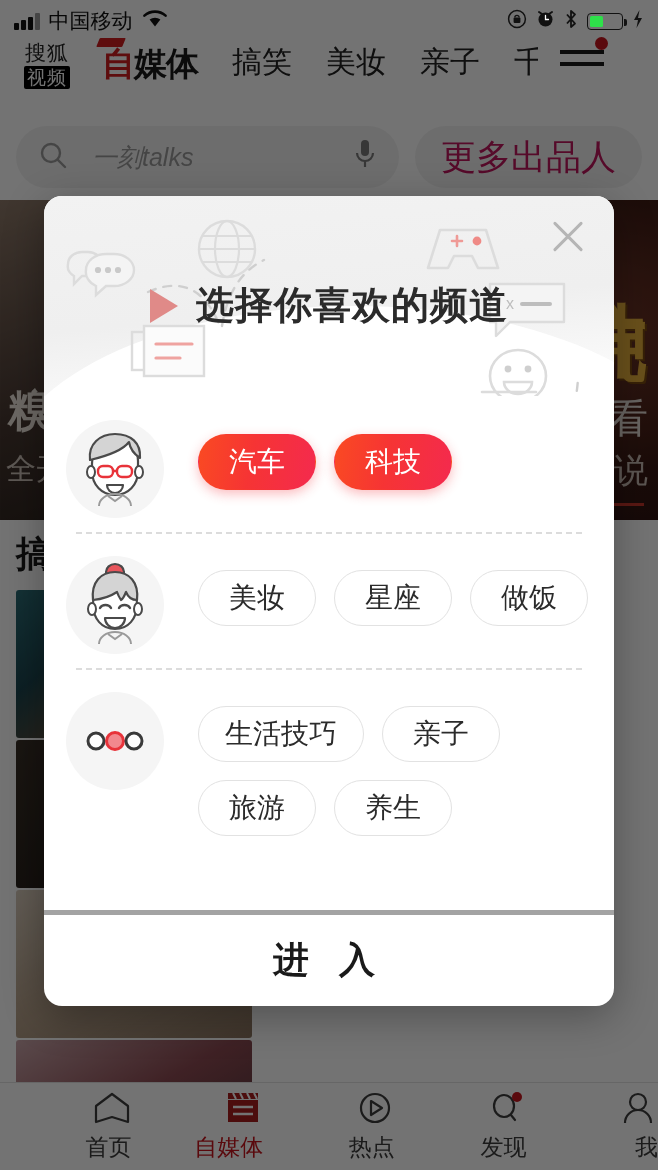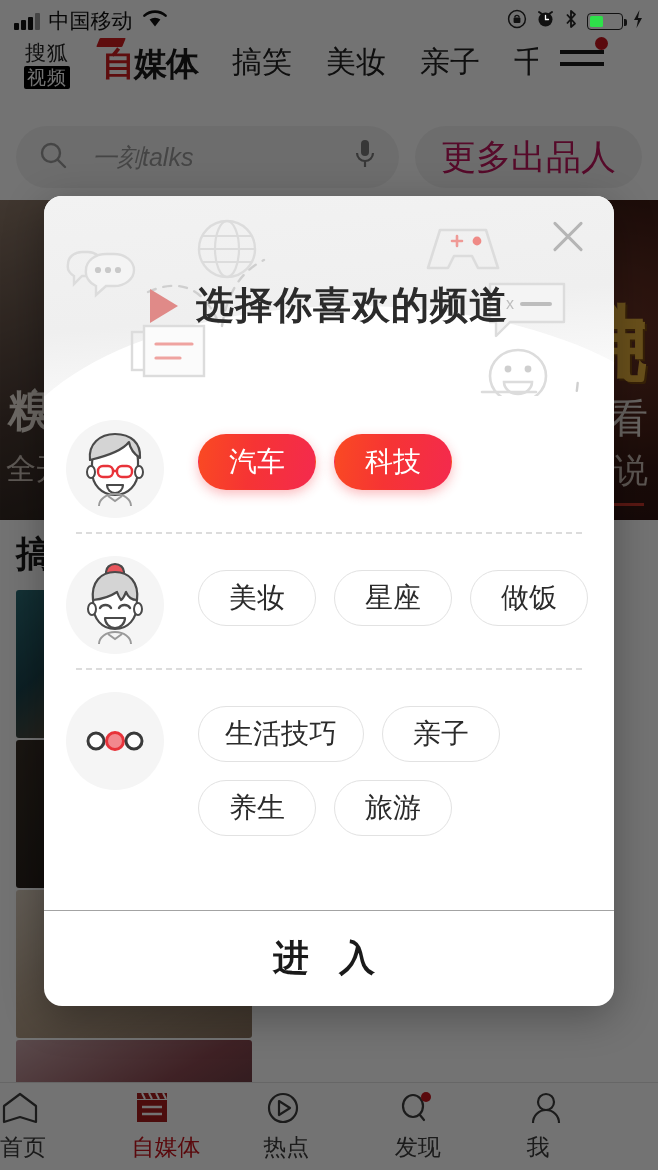--- a/index.html
+++ b/index.html
@@ -125,21 +125,21 @@
   }
   #vi1 { top: 390px; background: linear-gradient(140deg,#2b6d76 0%, #1c4650 30%, #6b5036 60%, #2b2b30 100%); }
   #vi2 { top: 540px; background: linear-gradient(120deg,#3a3128 0%, #241d18 40%, #5a4632 70%, #1a1512 100%); }
   #vi3 { top: 690px; background: linear-gradient(150deg,#d8cbbb 0%, #b8a38c 45%, #8c7560 100%); }
   #vi4 { top: 840px; background: linear-gradient(150deg,#c8a4a8 0%, #8c4a52 45%, #3a2a2e 100%); }
 
   .tabbar {
     position: absolute; bottom: 0; left: 0; width: 658px; height: 88px;
     background: #fff; border-top: 1px solid #e3e3e3; display: flex;
   }
-  .tabitem { flex: 1; display: flex; flex-direction: column; align-items: flex-start; justify-content: center; gap: 6px; position: relative; }
+  .tabitem { flex: 1; display: flex; flex-direction: column; align-items: flex-end; justify-content: center; gap: 6px; position: relative; }
   .tabitem .lbl { font-size: 23px; color: #3d3d3d; }
   .tabitem.active .lbl { color: #c8161d; }
   .tabicon { width: 40px; height: 36px; position: relative; }
 
   
   #dim { position: absolute; inset: 0; background: rgba(0,0,0,.55); }
 
   
   #modal {
     position: absolute; left: 44px; top: 196px; width: 570px; height: 810px;
@@ -189,21 +189,21 @@
     display: flex; align-items: center; justify-content: center;
     font-size: 28px; color: #2b2b2b; background: #fff;
     border: 1.6px solid #e2e2e2; white-space: nowrap;
   }
   .chip.sel {
     color: #fff; border-color: transparent;
     background: linear-gradient(100deg, #fa4a22 0%, #f63434 45%, #f42a4e 100%);
     box-shadow: 0 4px 12px rgba(244,50,60,.32);
   }
   .modal-foot {
-    flex: none; height: 96px; border-top: 1px solid #a3a3a3;
+    flex: none; height: 96px; border-top: 5px solid #a3a3a3;
     display: flex; align-items: center; justify-content: center;
   }
   .enter-txt { font-size: 36px; font-weight: bold; color: #1a1a1a; letter-spacing: 10px; }
 </style>
 </head>
 <body>
 
 <div id="screen">
 
   <div id="bg-app">
@@ -498,22 +498,22 @@
         <div class="avatar">
           <svg width="98" height="98" viewBox="0 0 98 98">
             <circle cx="30" cy="49" r="8" fill="#fff" stroke="#3a3a3a" stroke-width="3"></circle>
             <circle cx="49" cy="49" r="8.5" fill="#f2888e" stroke="#e8333a" stroke-width="3"></circle>
             <circle cx="68" cy="49" r="8" fill="#fff" stroke="#3a3a3a" stroke-width="3"></circle>
           </svg>
         </div>
         <div class="chips">
           <div class="chip">生活技巧</div>
           <div class="chip">亲子</div>
+          <div class="chip">旅游</div>
           <div class="chip">养生</div>
-          <div class="chip">旅游</div>
         </div>
       </div>
     </div>
 
     <div class="modal-foot">
       <span class="enter-txt">进 入</span>
     </div>
   </div>
 </div>
 

